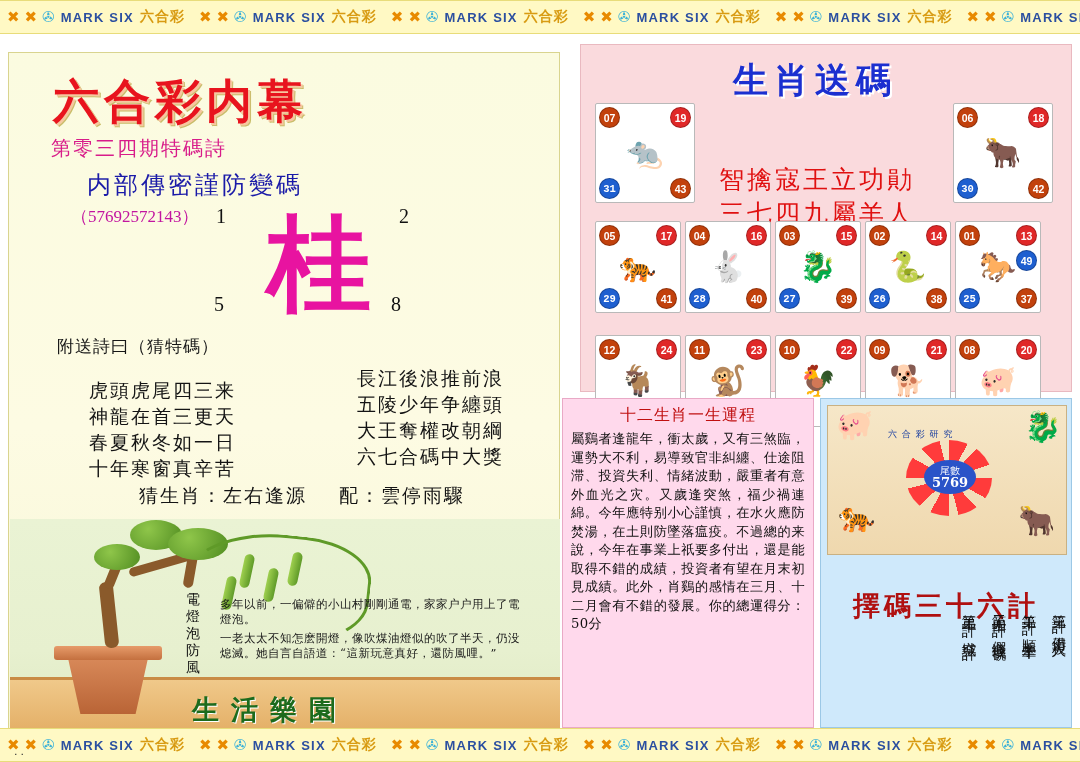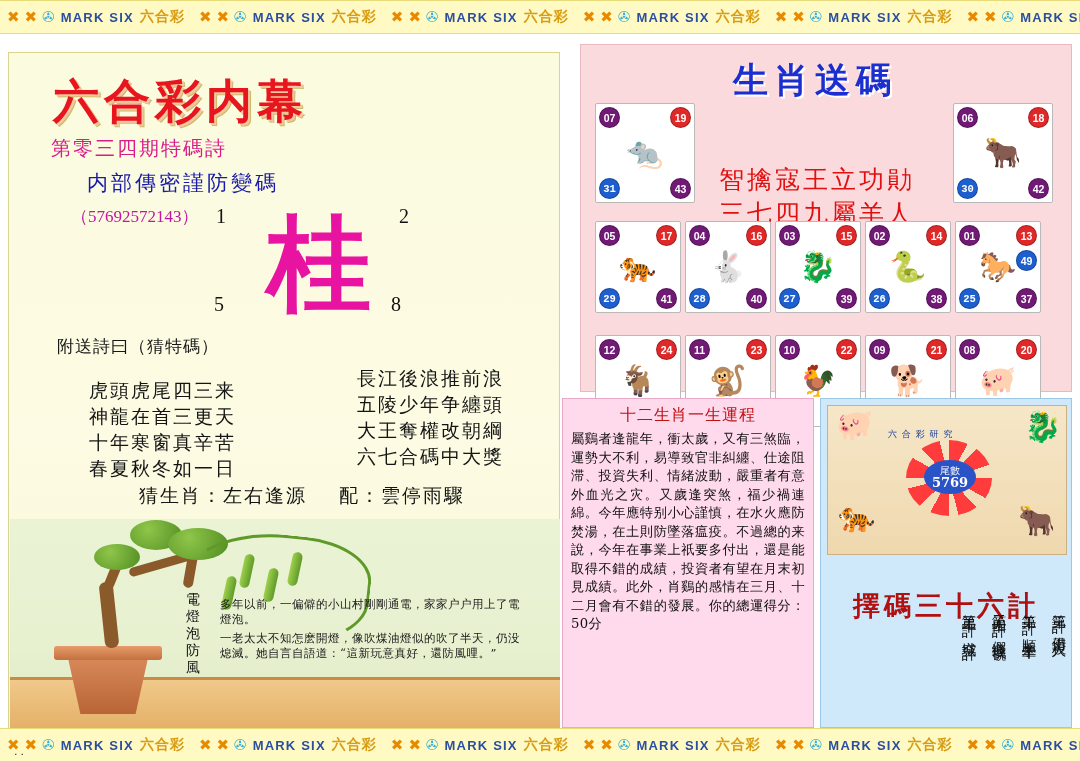--- a/index.html
+++ b/index.html
@@ -44,21 +44,21 @@
     text-shadow:2px 2px 0 #f6c7a0, 3px 3px 0 #c9bd6a;
   }
   .title-sub {
     position:absolute; left:42px; top:82px;
     font-family:"DejaVu Serif", serif;
     font-size:20px; color:#d81c8a; letter-spacing:2px;
   }
   .warn {
     position:absolute; left:78px; top:116px;
     font-family:"DejaVu Serif", serif;
-    font-size:21px; color:#1a1aa8; letter-spacing:3px;
+    font-size:24px; color:#1a1aa8; letter-spacing:3px;
   }
   .code-paren {
     position:absolute; left:62px; top:152px;
     font-family:"Liberation Serif", serif;
     font-size:17px; color:#c215a0;
   }
   .big-char {
     position:absolute; left:258px; top:158px;
     font-family:"DejaVu Serif", serif;
     font-size:104px; font-weight:bold; color:#e813a0;
@@ -185,21 +185,21 @@
     color:#fff; display:flex; align-items:center; justify-content:center;
     border:1px solid rgba(0,0,0,.25);
   }
   .ball.tl { left:3px; top:3px; }
   .ball.tr { right:3px; top:3px; }
   .ball.bl { left:3px; bottom:3px;font-family:Liberation Mono, monospace; }
   .ball.br { right:3px; bottom:3px; }
   .ball.mid-r { right:3px; top:28px; }
   .red { background:#e02828; }
   .blue { background:#1e5fd0; }
-  .green { background:#701a75; }
+  .green { background:#c2410c; }
   .animal {
     position:absolute; left:50%; top:50%; transform:translate(-50%,-50%);
     font-size:30px; line-height:1;
   }
 
   
   .fortune {
     position:absolute; left:562px; top:398px; width:252px; height:330px;
     background:#ffd9ec; border:1px solid #e9a9c6;
     padding:6px 8px;
@@ -326,22 +326,22 @@
   <div class="num n1">1</div>
   <div class="num n2">2</div>
   <div class="big-char">桂</div>
   <div class="num n5">5</div>
   <div class="num n8">8</div>
 
   <div class="poem-head">附送詩曰（猜特碼）</div>
   <div class="poem-col poem-left">
       <div>虎頭虎尾四三来</div>
       <div>神龍在首三更天</div>
+      <div>春夏秋冬如一日</div>
       <div>十年寒窗真辛苦</div>
-      <div>春夏秋冬如一日</div>
     </div>
   <div class="poem-col poem-right">
       <div>長江後浪推前浪</div>
       <div>五陵少年争纏頭</div>
       <div>大王奪權改朝綱</div>
       <div>六七合碼中大獎</div>
     </div>
 
   <div class="guess-row">
     <span>猜生肖：左右逢源</span>
@@ -363,20 +363,21 @@
     <div class="vine"></div>
     <div class="pod" style="left:232px; bottom:150px;"></div>
     <div class="pod" style="left:256px; bottom:136px;"></div>
     <div class="pod" style="left:214px; bottom:128px;"></div>
     <div class="pod" style="left:280px; bottom:152px;"></div>
     <div class="comic-tag-v">電燈泡防風</div>
     <div class="comic-text">
         <p>多年以前，一偏僻的小山村剛剛通電，家家户户用上了電燈泡。</p>
         <p>一老太太不知怎麽開燈，像吹煤油燈似的吹了半天，仍没熄滅。她自言自語道：“這新玩意真好，還防風哩。”</p>
       </div>
+    <div class="comic-title">生活樂園</div>
   </div>
 </div>
 
 <div class="zodiac-panel">
   <div class="z-title">生肖送碼</div>
   <div class="z-line zl1">智擒寇王立功勛</div>
   <div class="z-line zl2">三七四九屬羊人</div>
   <div id="cards-host">
       <div class="card" style="left:14px; top:58px; width:100px; height:100px;">
         <span class="animal">🐀</span>

